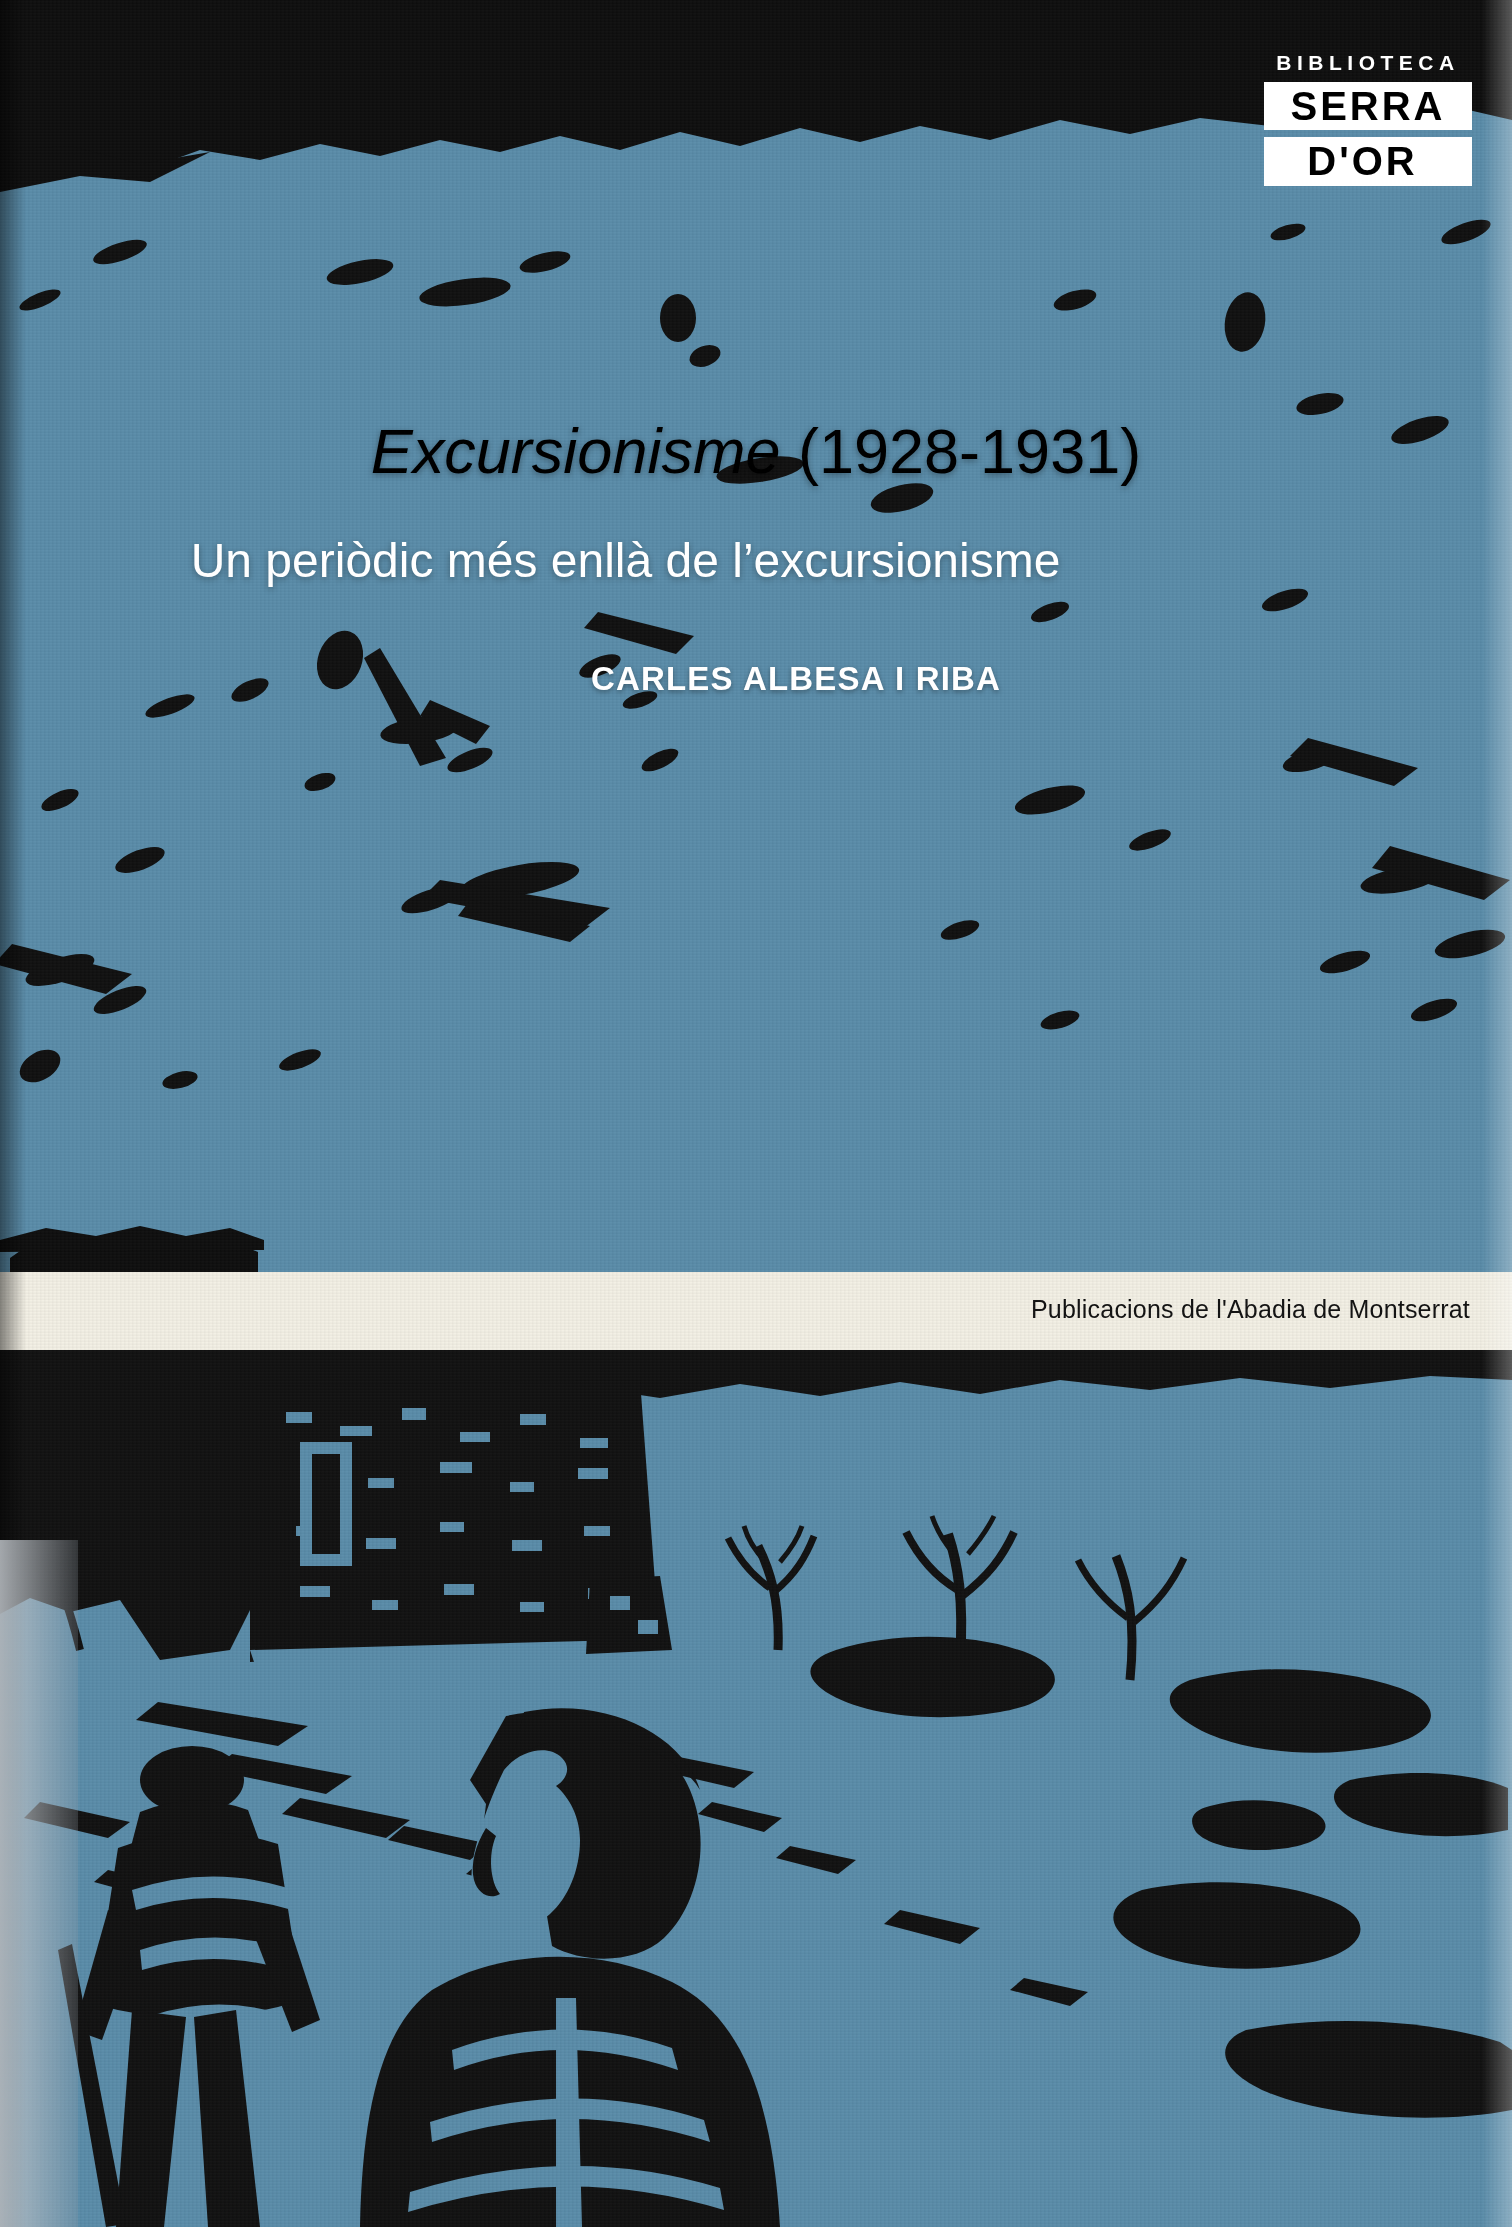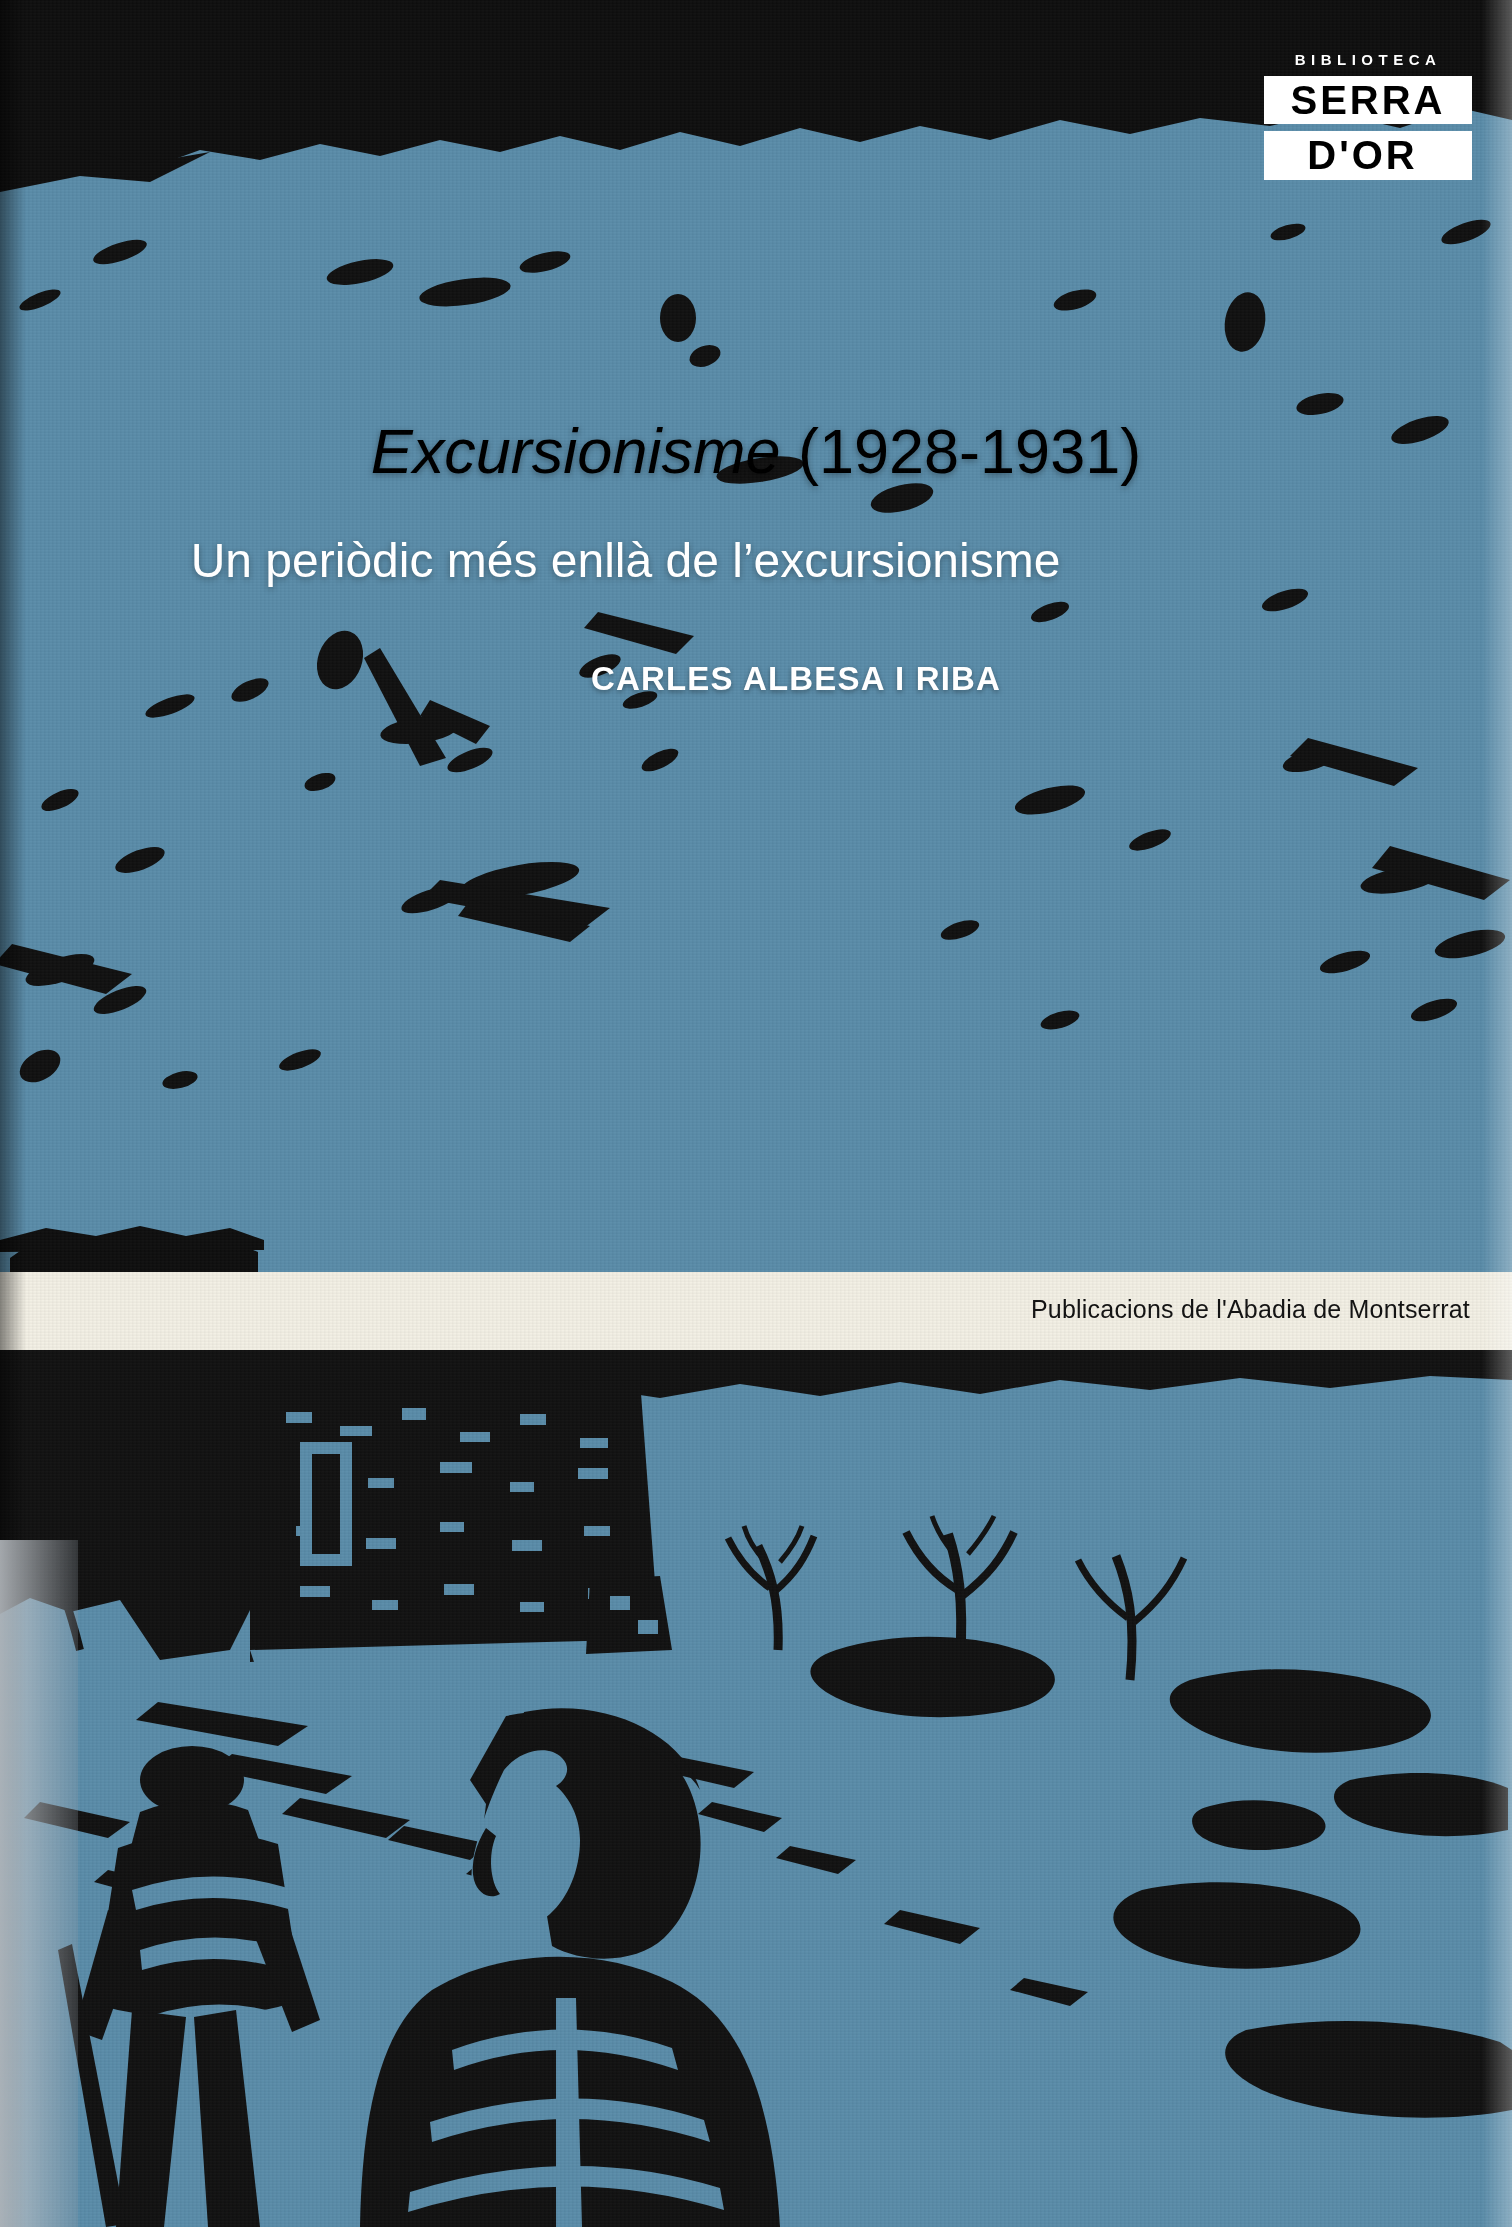--- a/index.html
+++ b/index.html
@@ -101,21 +101,21 @@
   
   .logo {
     position: absolute;
     right: 40px;
     top: 52px;
     width: 208px;
     text-align: center;
     color: #fff;
   }
   .logo-biblioteca {
-    font-size: 15px;
+    font-size: 21px;
     letter-spacing: 5.5px;
     font-weight: bold;
     line-height: 1;
     margin-bottom: 9px;
     text-align: center;
   }
   .logo-box {
     background: #ffffff;
     color: #000;
     padding: 3px 0 2px 0;

